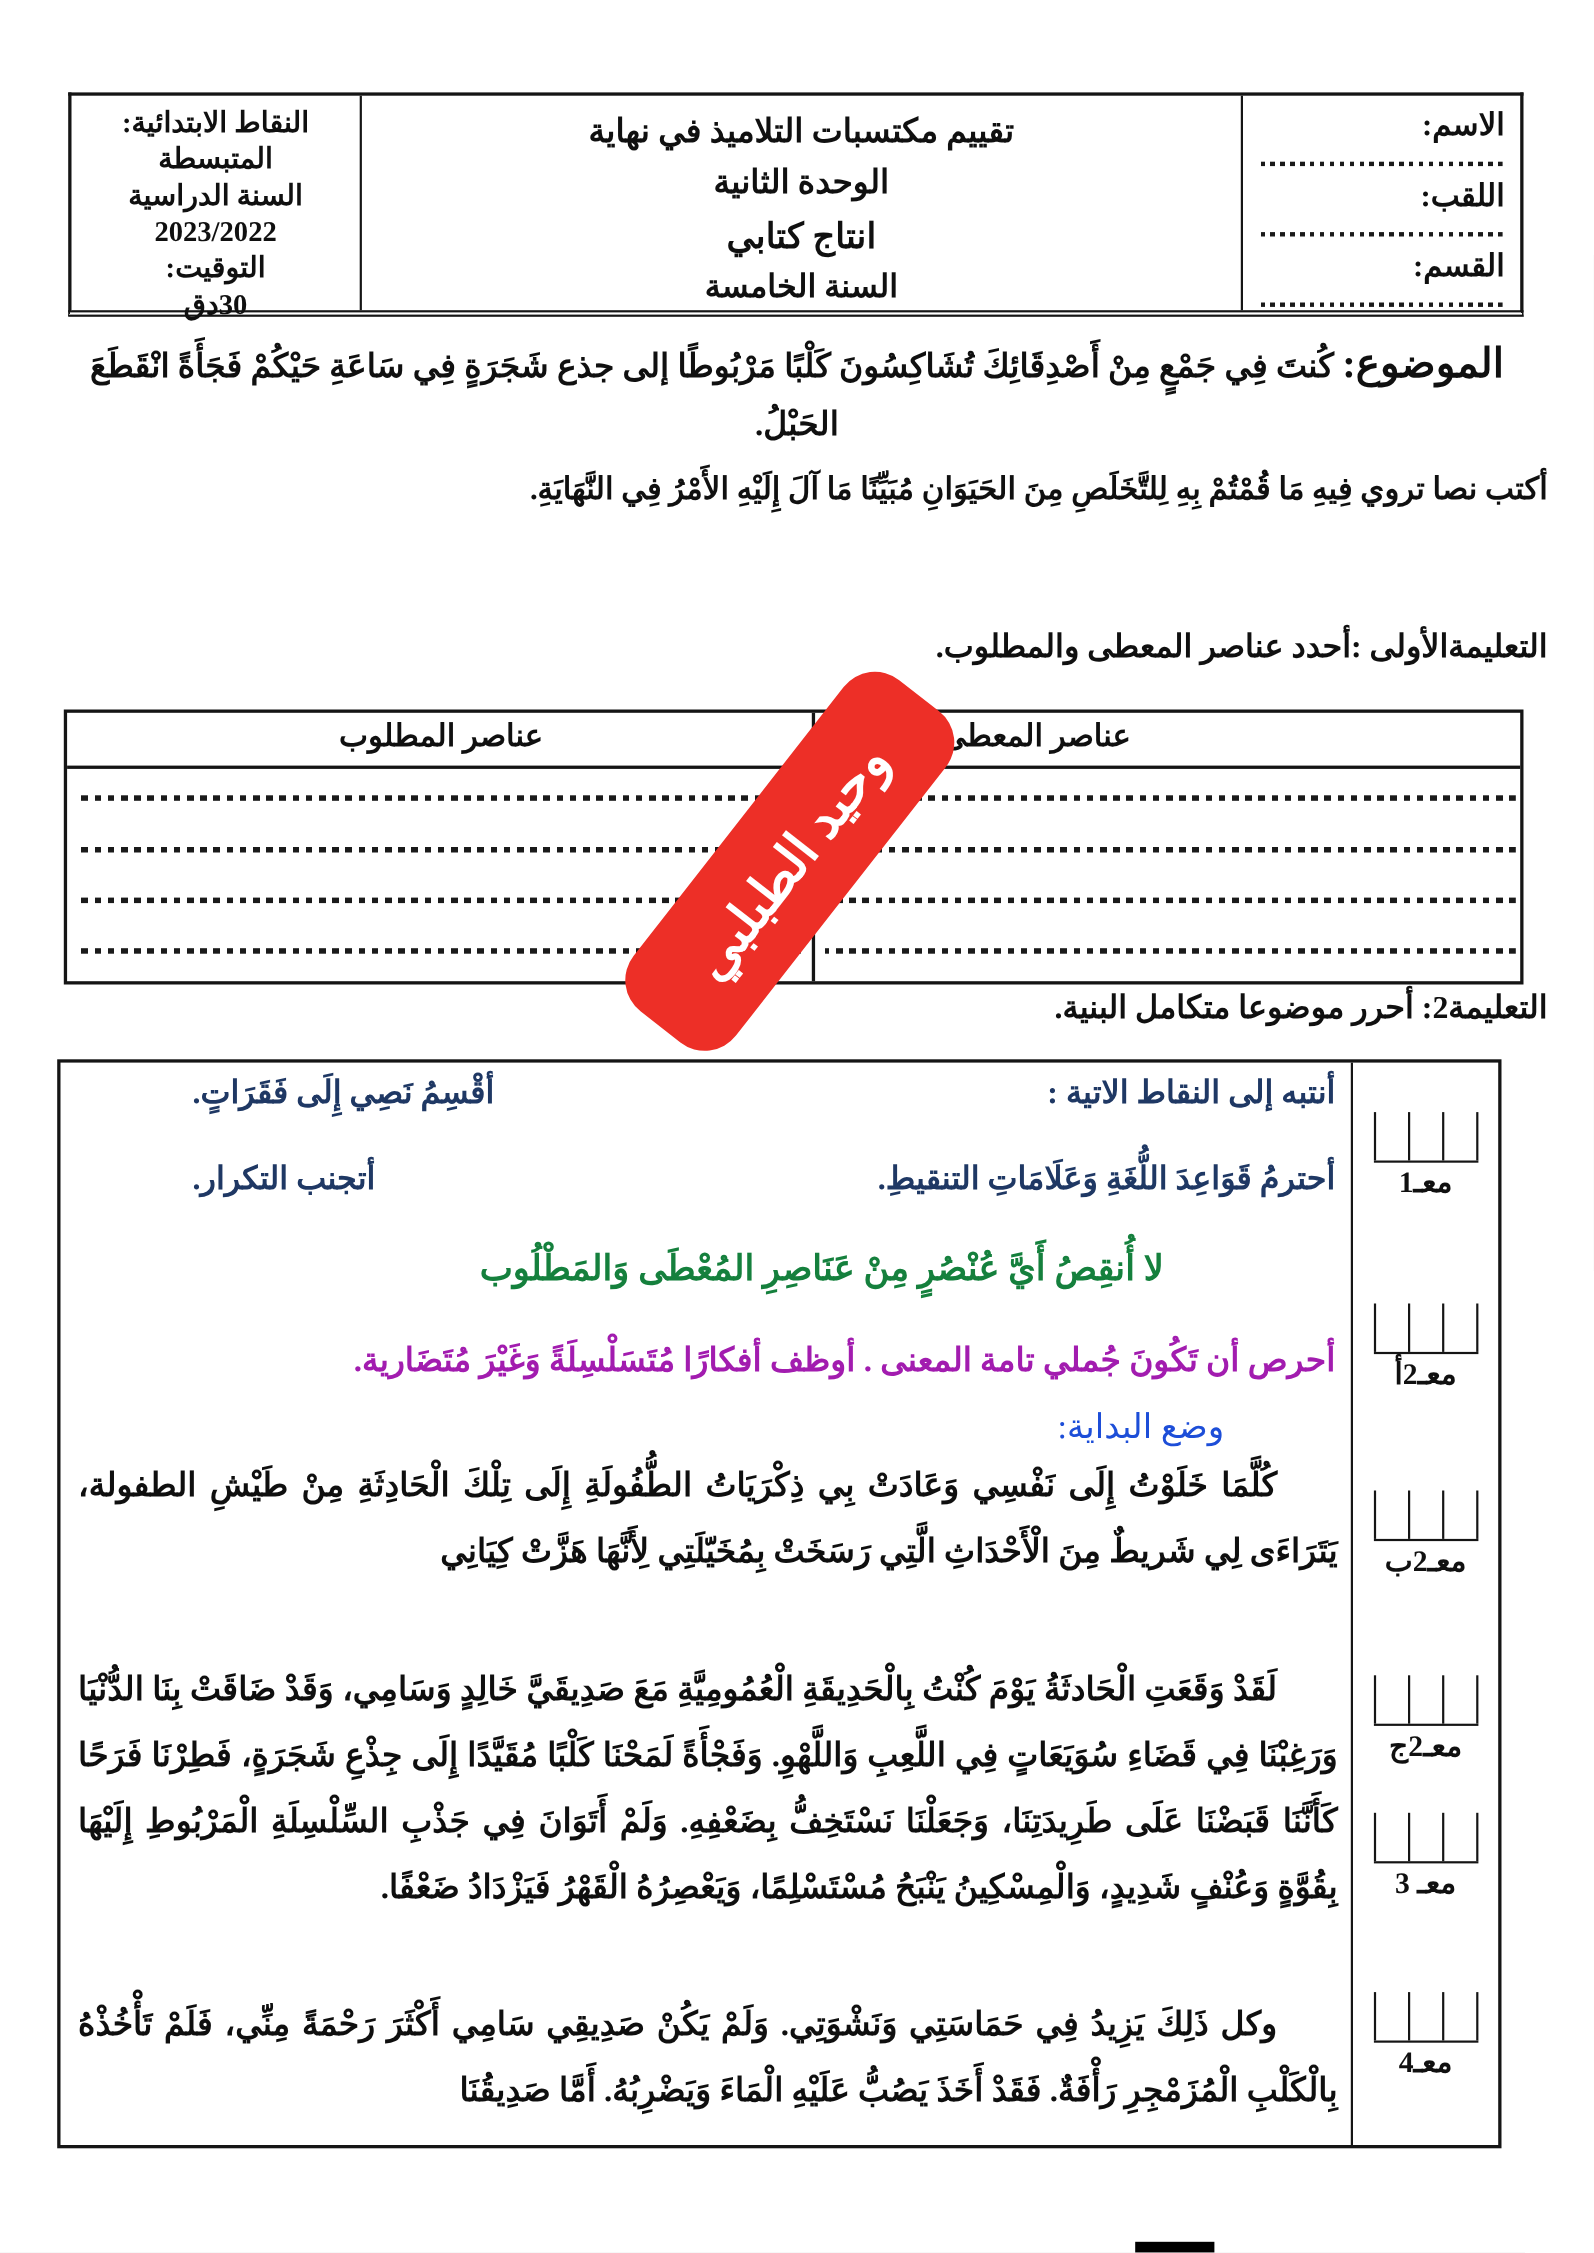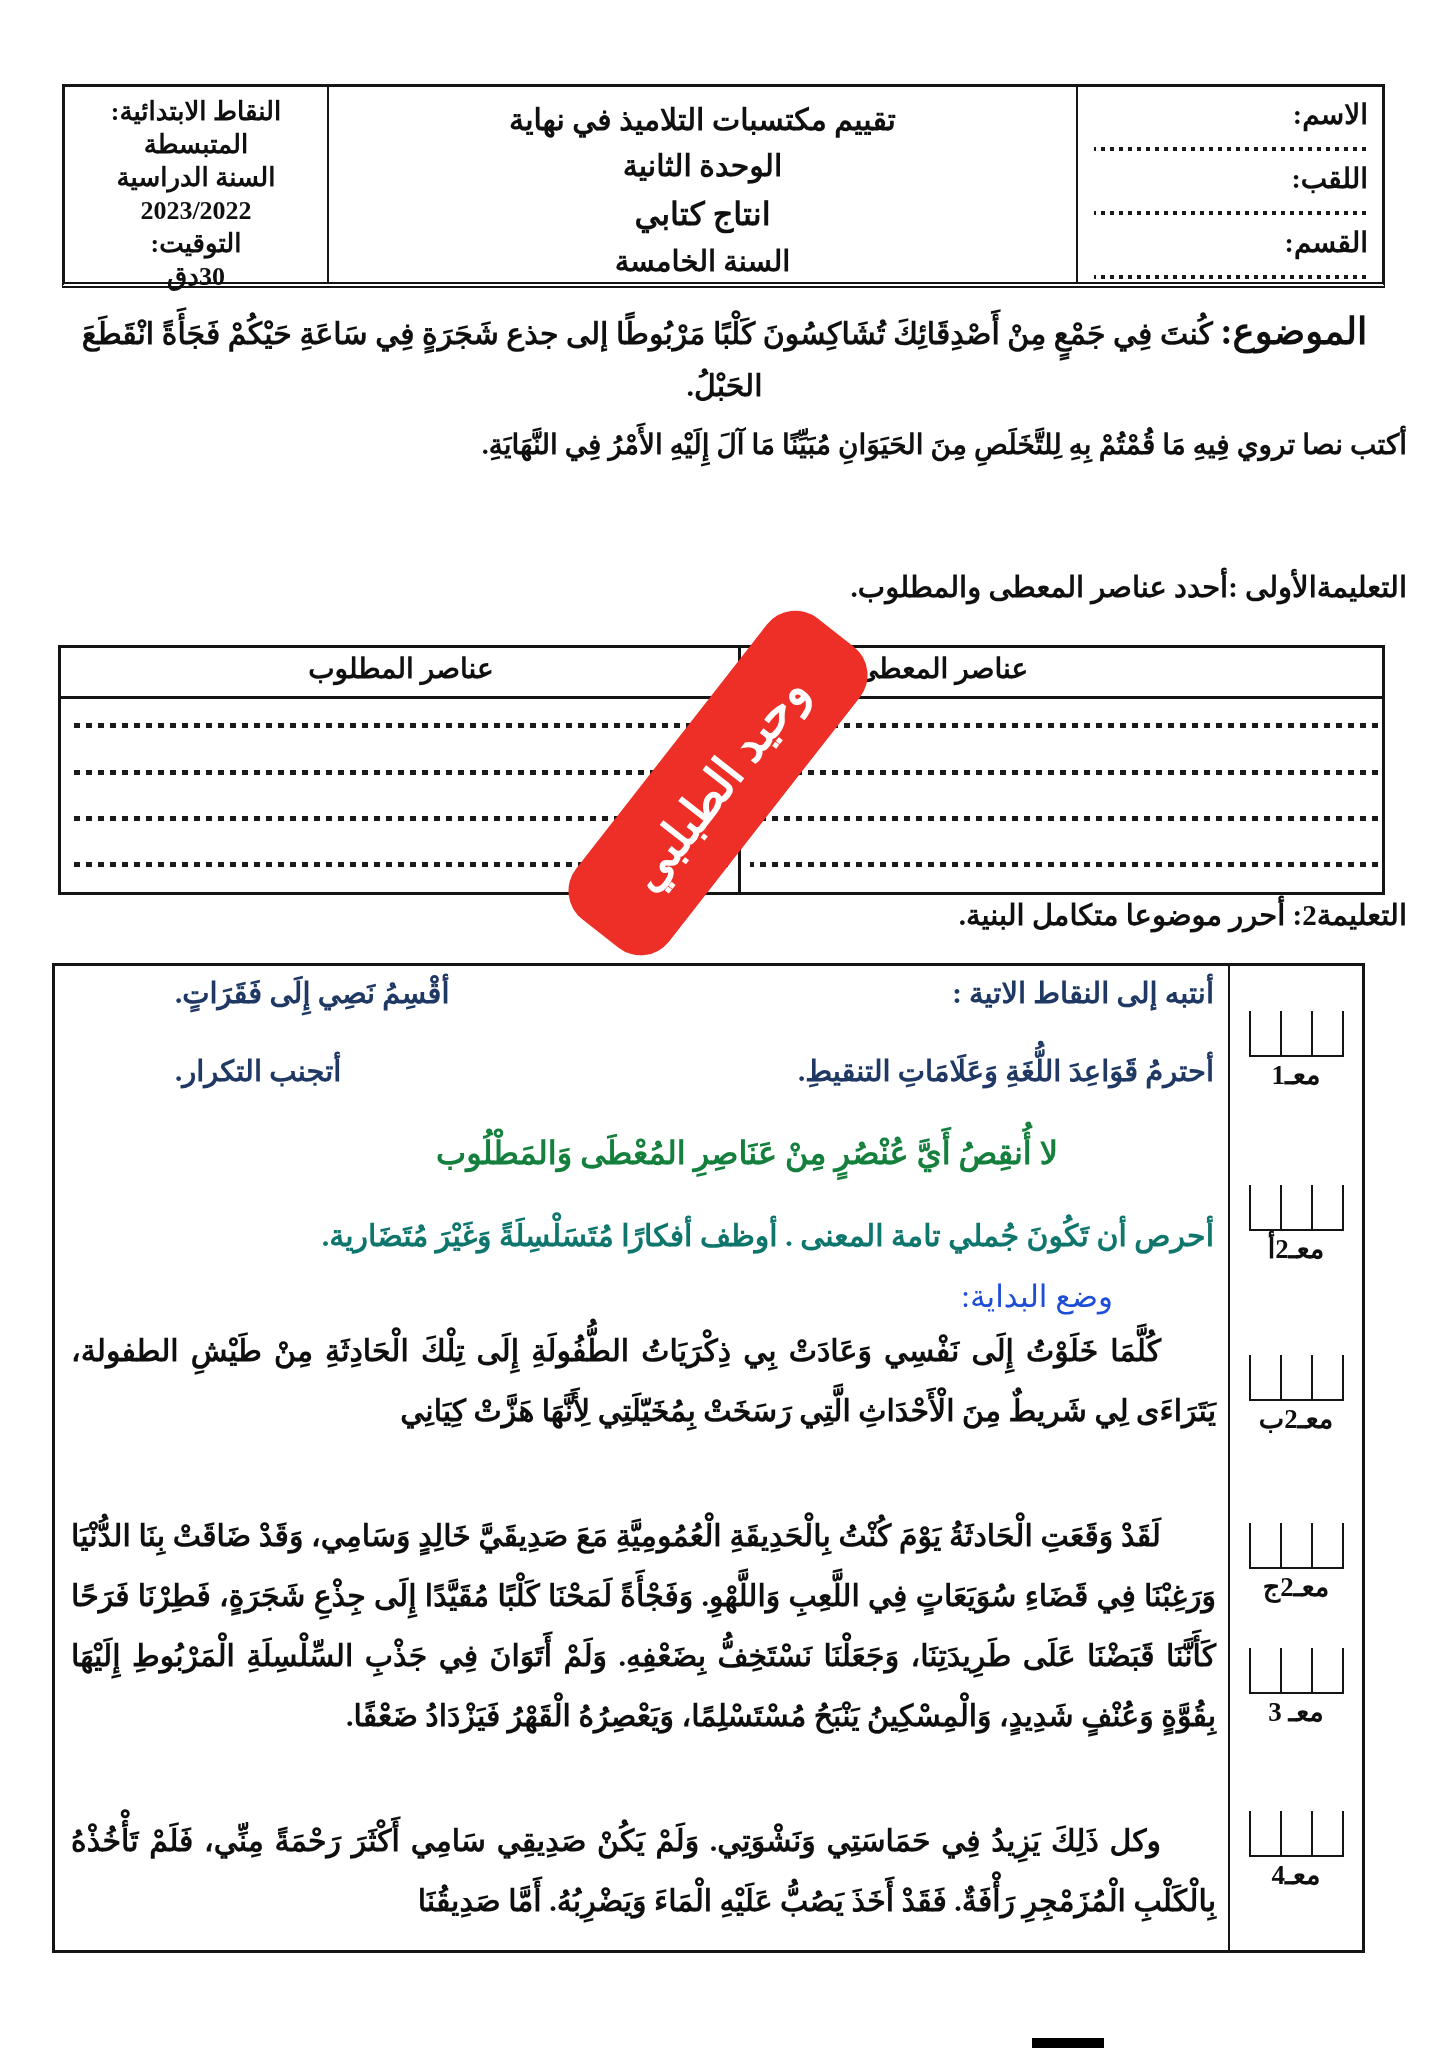--- a/index.html
+++ b/index.html
@@ -9,21 +9,21 @@
     background:#ffffff; direction:rtl; overflow:hidden;
     font-family:"Liberation Serif","DejaVu Serif",serif; color:#101010;
   }
   
   .hdr{
     position:absolute; left:62px; top:84px; width:1323px; height:204px;
     border:3px solid #151515; border-bottom:6px double #151515;
     display:flex; direction:rtl;
   }
   .hcol{padding:6px 14px;}
-  .hcol.student{width:306px; border-left:2.5px solid #151515; padding-top:10px;}
+  .hcol.student{width:254px; border-left:2.5px solid #151515; padding-top:10px;}
   .hcol.title{flex:1; text-align:center;}
   .hcol.school{width:264px; border-right:2.5px solid #151515; text-align:center; padding-top:8px;}
   .frow{margin-bottom:6px;}
   .flabel{display:block; font-weight:700; font-size:28px; line-height:36px;}
   .dotline{height:5px; background-image:repeating-linear-gradient(to left,#1a1a1a 0 6px,transparent 6px 12px); background-position:left center; background-size:100% 5px; background-repeat:no-repeat;}
   .dotline.thin{height:4px; margin:14px 2px 10px 2px; background-image:repeating-linear-gradient(to left,#1a1a1a 0 4px,transparent 4px 9px);}
   .t1{font-weight:700; font-size:30px; line-height:46px; margin-top:4px;}
   .t2{font-weight:700; font-size:30px; line-height:46px;}
   .t3{font-weight:800; font-size:32px; line-height:50px;}
   .t4{font-weight:700; font-size:29px; line-height:44px;}
@@ -54,21 +54,21 @@
   .essay{position:absolute; left:52px; top:963px; width:1313px; height:990px; border:3px solid #151515; display:flex; direction:rtl;}
   .rubric{position:relative; width:134px; border-left:2.5px solid #151515;}
   .rubric-cell{position:absolute; left:0; width:100%;}
   .comb{position:relative; width:95px; height:46px; margin:0 auto; border-bottom:2.5px solid #151515; display:flex; direction:ltr;}
   .comb span{flex:1; border-left:2.5px solid #151515;}
   .comb span:last-child{border-right:2.5px solid #151515;}
   .rlabel{margin-top:2px; text-align:center; font-size:27px; font-weight:800;}
   .etext{position:relative; flex:1;}
   .tiprow{position:absolute; right:0; left:0; display:flex; justify-content:space-between; padding:0 14px 0 120px; color:#1F3864; font-size:29px; font-weight:700;}
   .tip3{position:absolute; right:0; left:0; padding-right:170px; color:#15803d; font-size:32px; font-weight:800;}
-  .tip4{position:absolute; right:0; left:0; padding:0 14px 0 14px; color:#0f766e; font-size:30px; font-weight:800;}
+  .tip4{position:absolute; right:0; left:0; padding:0 14px 0 14px; color:#a21caf; font-size:30px; font-weight:800;}
   .rhead{position:absolute; right:0; left:0; padding-right:115px; color:#1d4ed8; font-size:31px; font-weight:400;}
   .para{position:absolute; right:0; left:0; padding:0 12px 0 16px; font-size:30px; font-weight:700; line-height:60px; text-align:justify; text-align-last:right; text-indent:55px; color:#0f0f0f;}
   
   .blackbar{position:absolute; left:1032px; top:2038px; width:72px; height:10px; background:#000;}
 </style>
 </head>
 <body>
 
 <div class="page">
 

